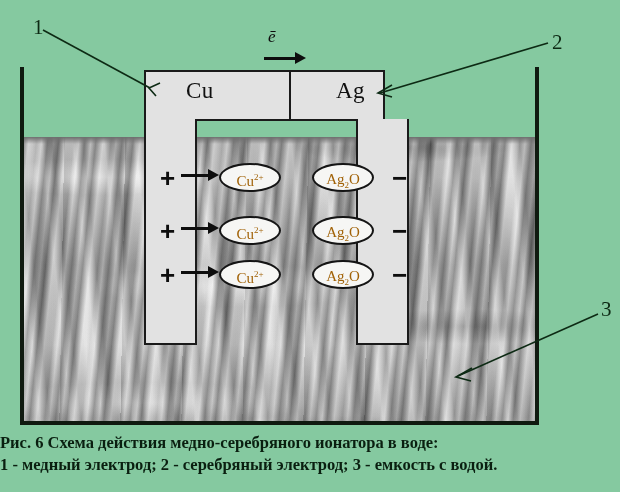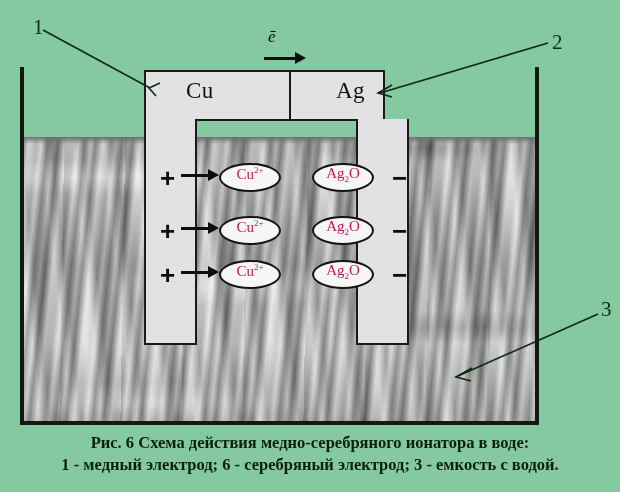--- a/index.html
+++ b/index.html
@@ -181,24 +181,24 @@
   
   .ion {
     position: absolute;
     width: 62px;
     height: 29px;
     border-radius: 50%;
     background: #f6f6f4;
     border: 2.5px solid #141414;
     box-sizing: border-box;
     display: flex;
-    align-items: flex-start;
+    align-items: flex-end;
     justify-content: center;
     font-size: 15px;
-    color: #be185d;
+    color: #a16207;
     white-space: nowrap;
   }
   .ion sup { font-size: 9px; vertical-align: super; }
   .ion sub { font-size: 9px; vertical-align: sub; }
   .ion.cu { left: 219px; }
   .ion.ag { left: 312px; }
 
   
   .e-label {
     position: absolute;
@@ -243,21 +243,20 @@
     height: 492px;
     pointer-events: none;
   }
 
   
   .caption {
     position: absolute;
     left: 0;
     top: 432px;
     width: 620px;
-    text-align: center;
     color: #0a1f10;
     font-size: 16.5px;
     line-height: 1.34;
     font-weight: 700;
   }
   .caption div { white-space: nowrap; }
 </style>
 </head>
 <body>
 
@@ -338,16 +337,16 @@
     <line x1="598" y1="314" x2="458" y2="376" stroke="#0d2a14" stroke-width="1.6"></line>
     <polyline points="472,368 456,377 471,381" fill="none" stroke="#0d2a14" stroke-width="1.6"></polyline>
   </svg>
 
   <div class="callout-num" style="left:33px; top:15px;">1</div>
   <div class="callout-num" style="left:552px; top:30px;">2</div>
   <div class="callout-num" style="left:601px; top:297px;">3</div>
 
   <div class="caption">
     <div>Рис. 6 Схема действия медно-серебряного ионатора в воде:</div>
-    <div>1 - медный электрод; 6 - серебряный электрод; 3 - емкость с водой.</div>
+    <div>1 - медный электрод; 2 - серебряный электрод; 3 - емкость с водой.</div>
   </div>
 
 </div>
 
 </body></html>

